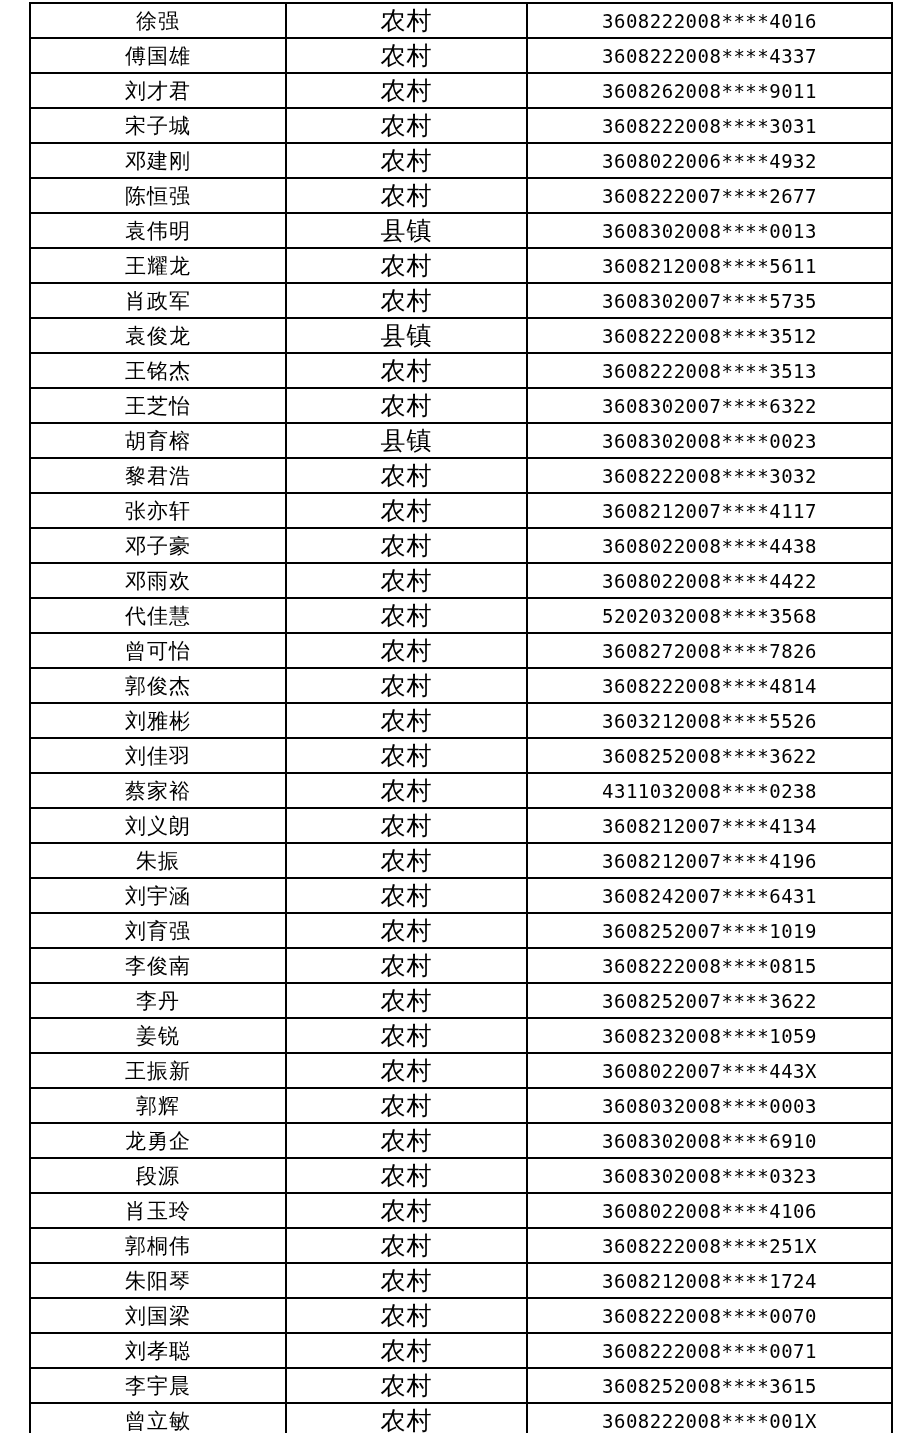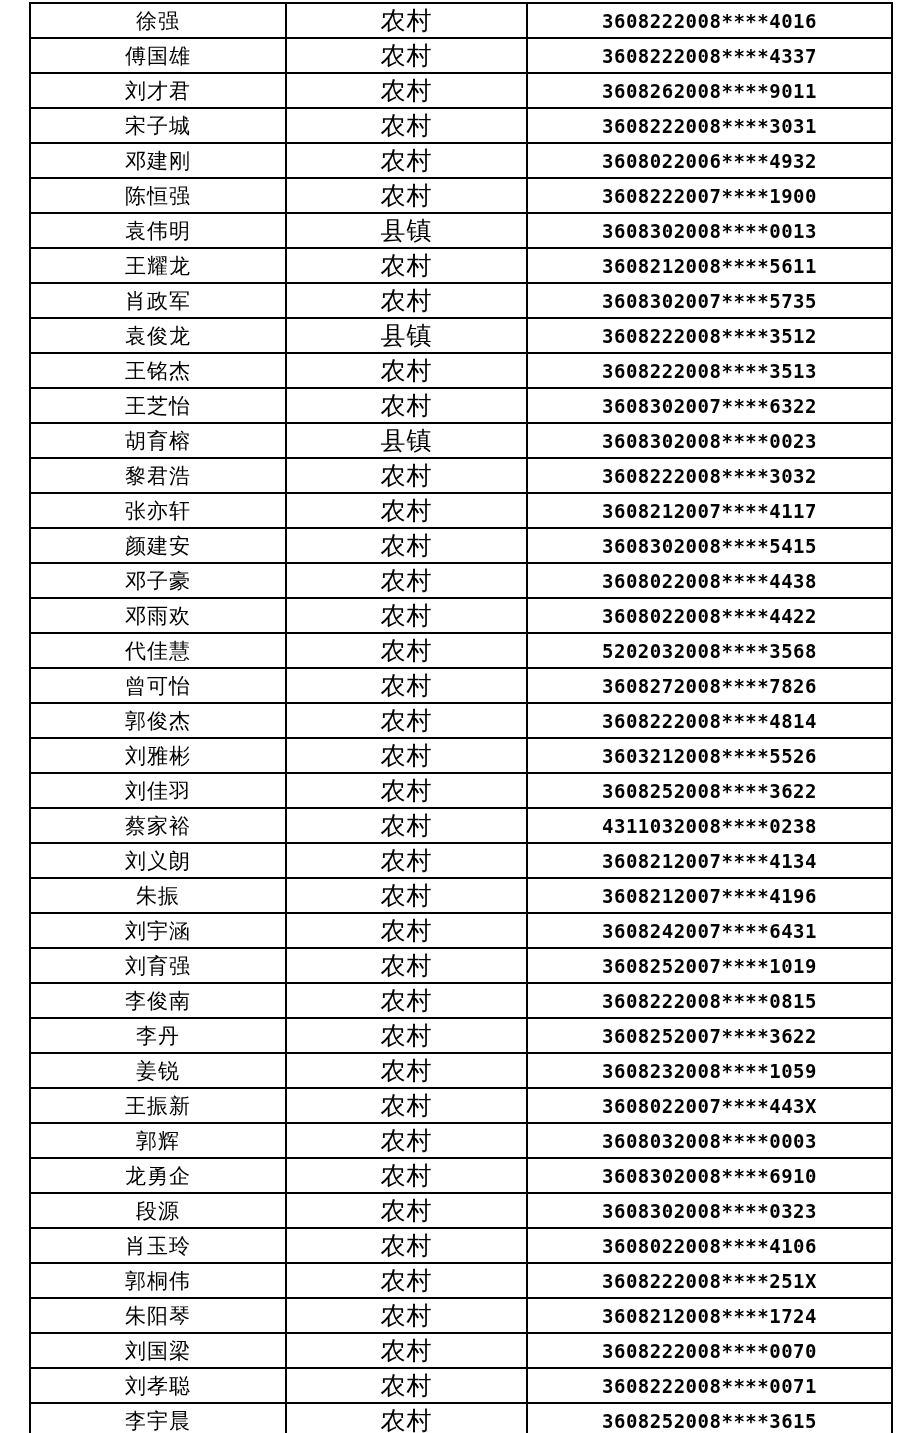--- a/index.html
+++ b/index.html
@@ -46,21 +46,20 @@
   }
   td.type {
     font-size: 25px;
     letter-spacing: 1px;
     font-family: "Liberation Serif", "DejaVu Serif", serif;
   }
   td.idnum {
     font-size: 19px;
     letter-spacing: 0.5px;
     font-family: "DejaVu Sans Mono", "Liberation Mono", monospace;
-    font-weight: bold;
   }
 </style>
 </head>
 <body>
 
 <div class="page">
   <table class="roster">
     <colgroup>
       <col class="c-name">
       <col class="c-type">
@@ -88,21 +87,21 @@
           <td class="idnum">3608222008****3031</td>
         </tr>
         <tr>
           <td class="name">邓建刚</td>
           <td class="type">农村</td>
           <td class="idnum">3608022006****4932</td>
         </tr>
         <tr>
           <td class="name">陈恒强</td>
           <td class="type">农村</td>
-          <td class="idnum">3608222007****1900</td>
+          <td class="idnum">3608222007****2677</td>
         </tr>
         <tr>
           <td class="name">袁伟明</td>
           <td class="type">县镇</td>
           <td class="idnum">3608302008****0013</td>
         </tr>
         <tr>
           <td class="name">王耀龙</td>
           <td class="type">农村</td>
           <td class="idnum">3608212008****5611</td>
@@ -134,25 +133,20 @@
         </tr>
         <tr>
           <td class="name">黎君浩</td>
           <td class="type">农村</td>
           <td class="idnum">3608222008****3032</td>
         </tr>
         <tr>
           <td class="name">张亦轩</td>
           <td class="type">农村</td>
           <td class="idnum">3608212007****4117</td>
-        </tr>
-        <tr>
-          <td class="name">颜建安</td>
-          <td class="type">农村</td>
-          <td class="idnum">3608302008****5415</td>
         </tr>
         <tr>
           <td class="name">邓子豪</td>
           <td class="type">农村</td>
           <td class="idnum">3608022008****4438</td>
         </tr>
         <tr>
           <td class="name">邓雨欢</td>
           <td class="type">农村</td>
           <td class="idnum">3608022008****4422</td>

